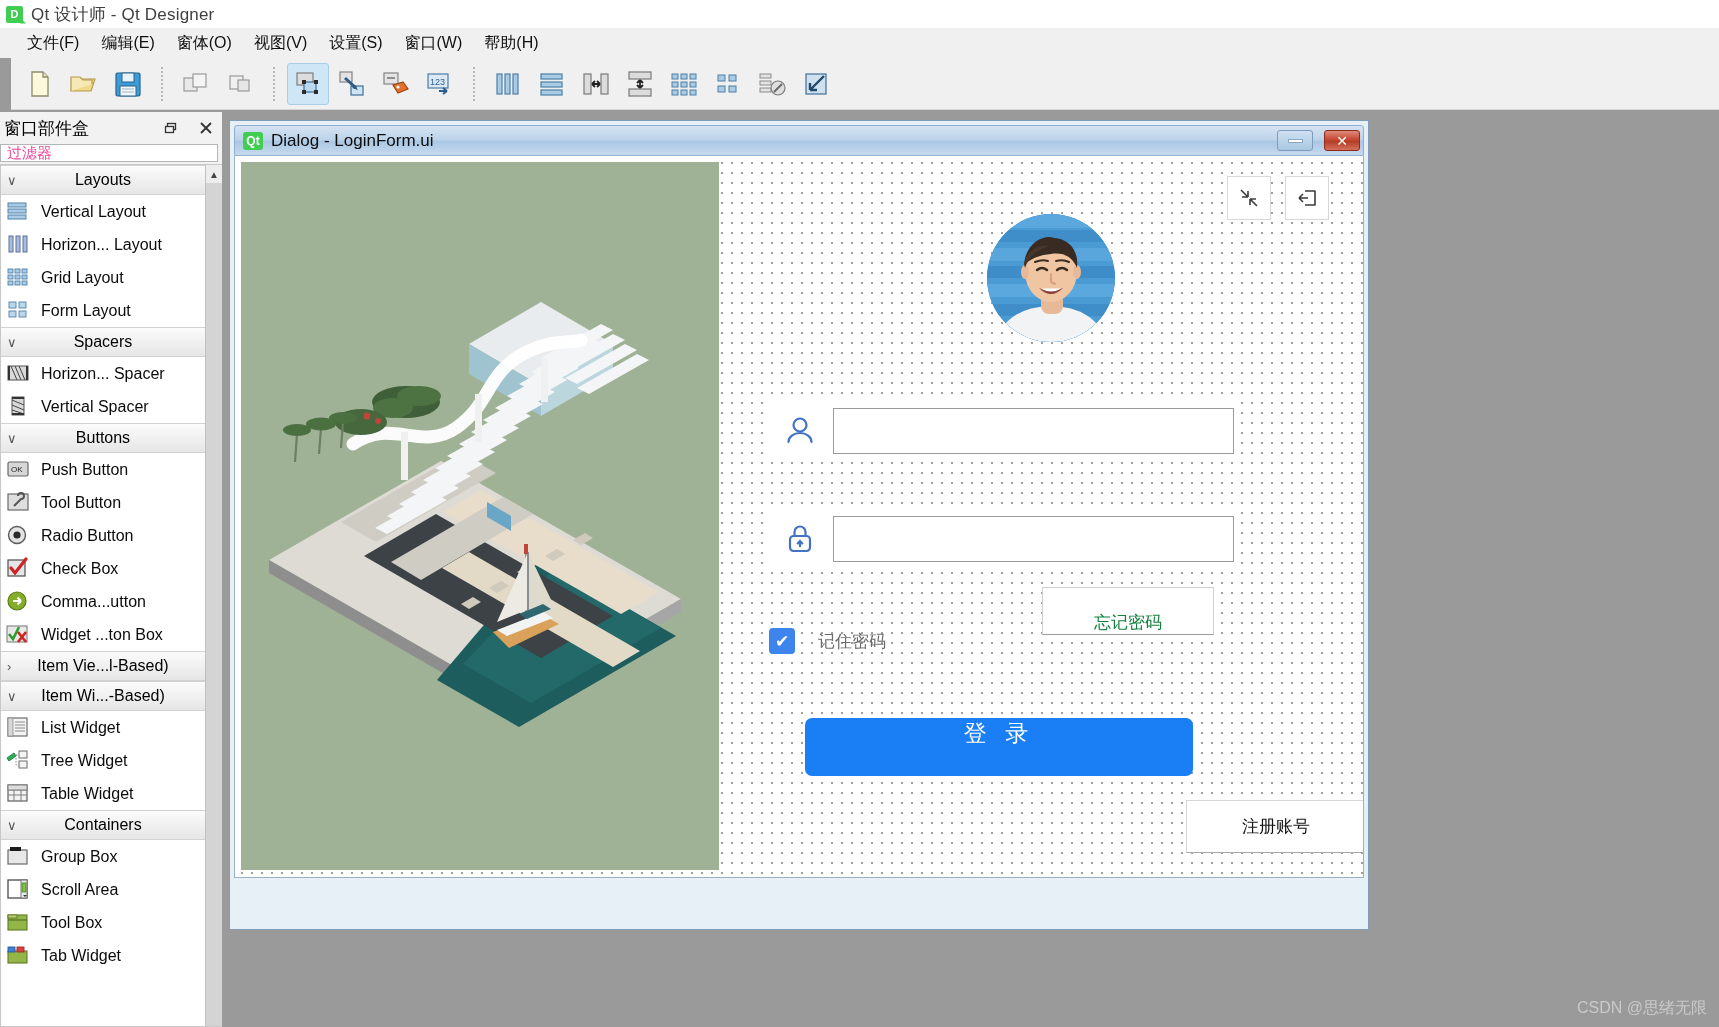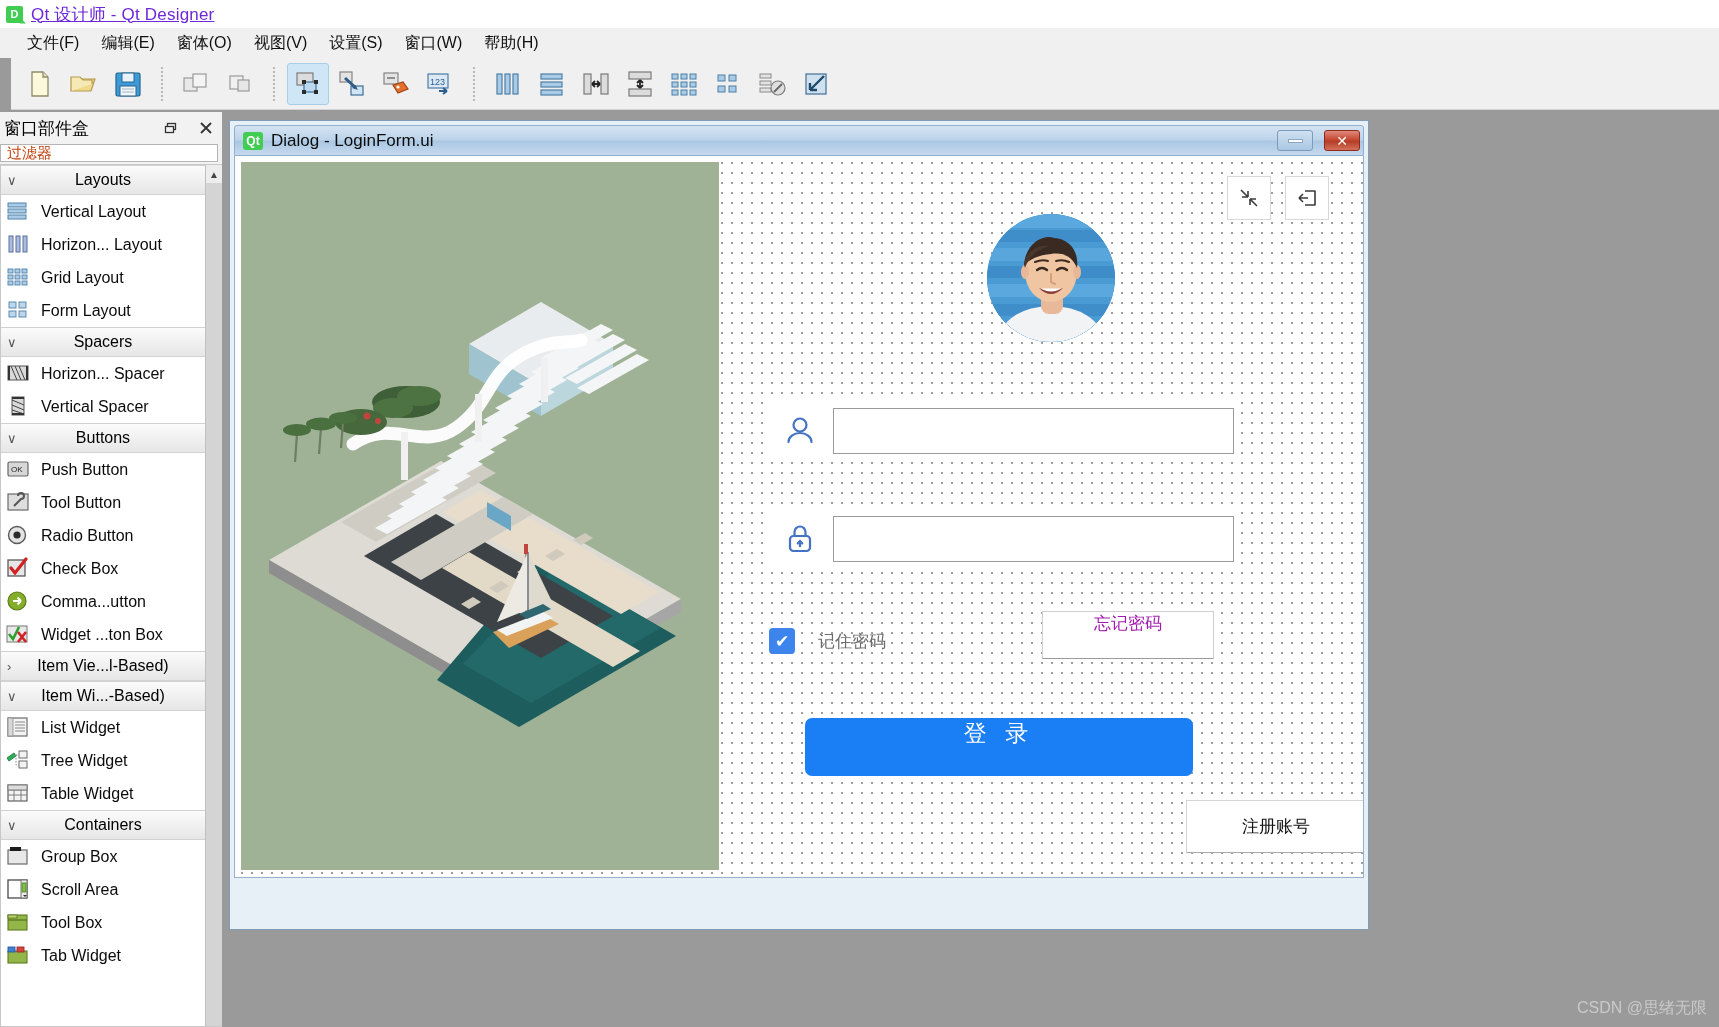--- a/index.html
+++ b/index.html
@@ -20,21 +20,21 @@
   .qt-logo {
     width:17px; height:17px; background:#41cd52; border-radius:2px;
     position:relative; color:#fff; font-size:11px; font-weight:bold;
     display:flex; align-items:center; justify-content:center; line-height:1;
   }
   .qt-logo::after{
     content:""; position:absolute; right:-3px; bottom:-1px;
     width:6px; height:6px; background:#41cd52;
     clip-path:polygon(0 0,100% 100%,0 100%);
   }
-  .title-text { font-size:17px; color:#6d28d9; letter-spacing:.2px;text-decoration:underline; }
+  .title-text { font-size:17px; color:#404040; letter-spacing:.2px; }
 
   
   .menubar {
     position:absolute; left:0; top:28px; width:1719px; height:30px;
     background:#f0f0f0; display:flex; align-items:center; padding-left:16px;
   }
   .menu-item {
     font-size:16px; color:#101010; padding:3px 11px; cursor:default; white-space:nowrap;
   }
 
@@ -64,21 +64,21 @@
     background:#f2f2f2; display:flex; flex-direction:column;
   }
   .dock-head {
     height:32px; display:flex; align-items:center;
     padding:0 6px 0 4px; background:#f2f2f2; gap:16px;
   }
   .dock-title { font-size:17px; flex:1; color:#000; }
   .dock-btn { width:20px; height:20px; display:flex; align-items:center; justify-content:center; color:#333; }
   .filter-box {
     margin:0 4px 2px 0; height:16px; background:#fff; border:1px solid #b5b5b5;
-    display:flex; align-items:center; padding:8px 6px; font-size:15px; color:#c2410c;
+    display:flex; align-items:center; padding:8px 6px; font-size:15px; color:#ec4899;
   }
   .list-wrap { flex:1; display:flex; overflow:hidden; background:#fff; border:1px solid #c8c8c8; border-right:none; }
   .wlist { flex:1; overflow:hidden; }
   .grp {
     height:30px; display:flex; align-items:center; justify-content:center;
     background:linear-gradient(to bottom,#fbfbfb,#e6e6e6);
     border-top:1px solid #d2d2d2; border-bottom:1px solid #d2d2d2;
     font-size:16px; position:relative; color:#000;
   }
   .grp .chev { position:absolute; left:6px; font-size:13px; color:#555; }
@@ -169,23 +169,23 @@
     position:absolute; left:42px; top:466px; width:250px; height:38px;
     display:flex; align-items:center; gap:10px;
   }
   .cbox {
     width:26px; height:26px; border-radius:4px; background:#3d85ec;
     display:flex; align-items:center; justify-content:center; color:#fff; font-size:17px;
   }
   .remember-label { font-size:17px; color:#6b6b6b;margin-left:13px; }
 
   #forgot-btn {
-    position:absolute; left:315px; top:455px; width:172px; height:48px;
+    position:absolute; left:315px; top:431px; width:172px; height:48px;
     background:#fff; border:1px solid #cfcfcf; border-bottom-color:#9b9b9b;
-    display:flex; align-items:flex-start; justify-content:center; font-size:17px; color:#a21caf;
+    display:flex; align-items:flex-end; justify-content:center; font-size:17px; color:#15803d;
   }
 
   #login-btn {
     position:absolute; left:78px; top:562px; width:388px; height:58px;
     background:#1a7ef5; border:none; border-radius:7px; color:#fff;
     font-size:23px; letter-spacing:6px; display:flex; align-items:flex-start; justify-content:center;
     font-family:"Liberation Sans", sans-serif;
   }
 
   #register-btn {

